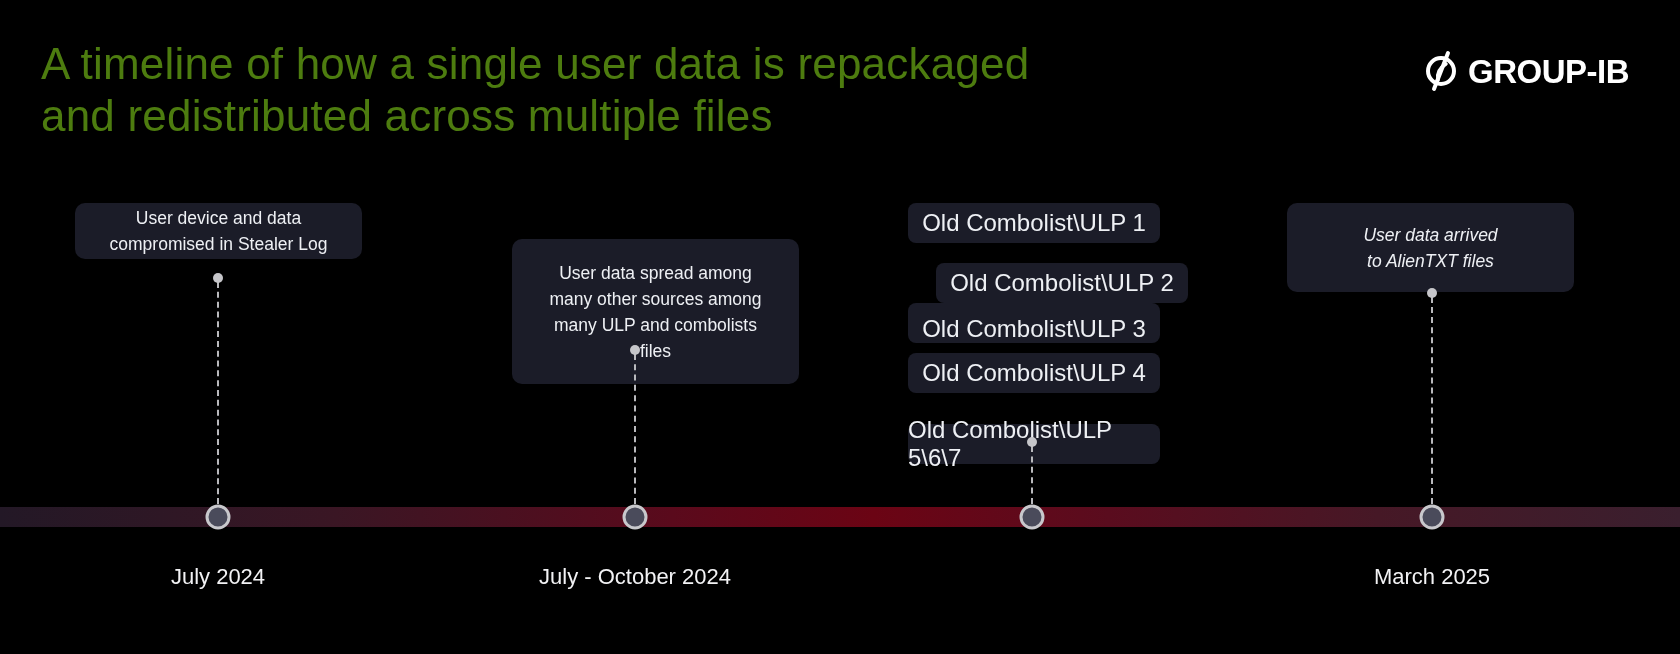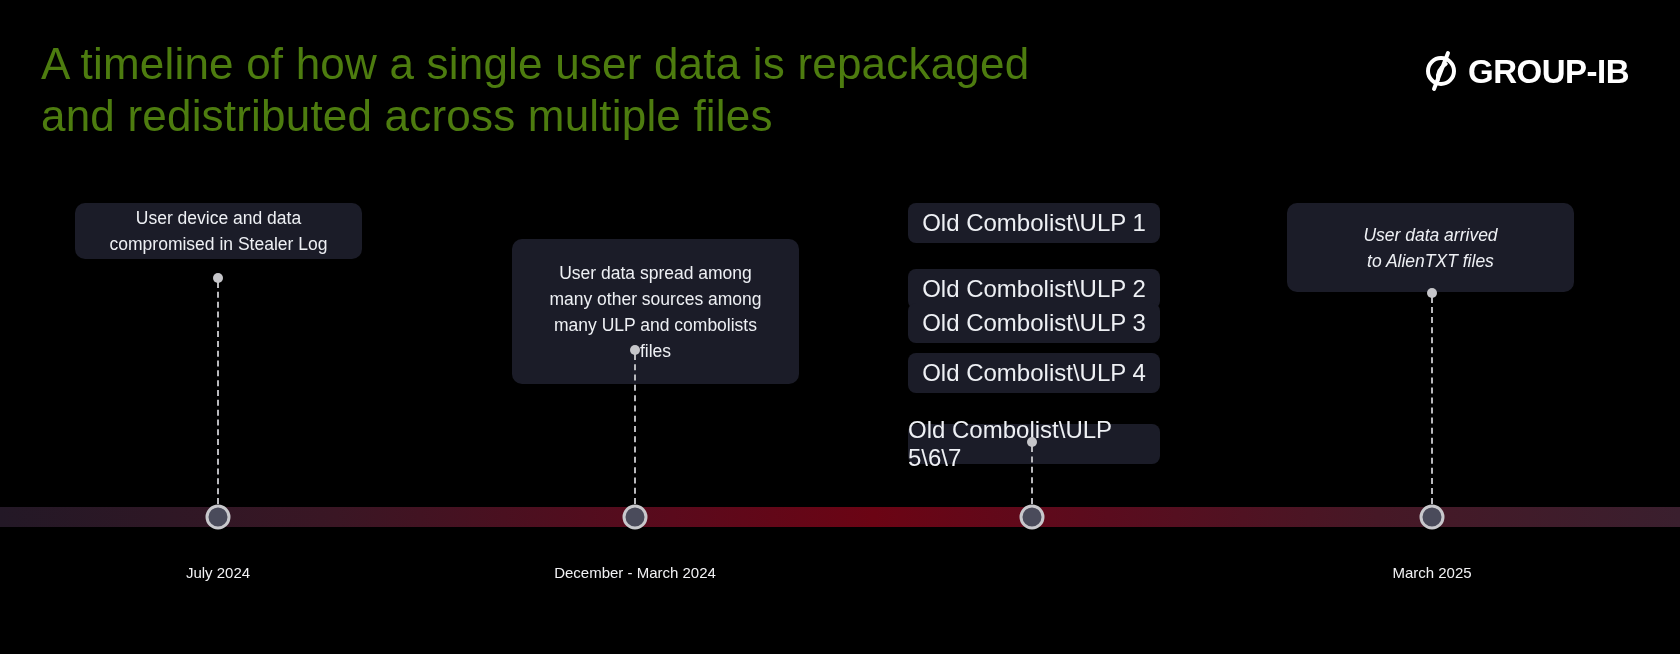--- a/index.html
+++ b/index.html
@@ -44,21 +44,21 @@
     }
     .band {
       position: absolute; left: 0; top: 507px; width: 1680px; height: 20px;
       background: linear-gradient(90deg, #231826 0%, #3a1624 20%, #5a0a1c 40%, #6b0414 52%, #5a0c1e 66%, #461826 82%, #3a1f2e 100%);
     }
     .node {
       position: absolute; top: 517px; width: 19px; height: 19px; border-radius: 50%;
       background: #4a4b5b; border: 3.5px solid #c8c8cc; transform: translate(-50%, -50%);
     }
     .date {
-      position: absolute; top: 564px; font-size: 15px; color: #f2f2f4;
+      position: absolute; top: 564px; font-size: 22px; color: #f2f2f4;
       transform: translateX(-50%); white-space: nowrap;
     }
   </style>
 </head>
 <body>
 
 <h1 class="title">
   <span>A timeline of how a single user data is repackaged</span>
   <span>and redistributed across multiple files</span>
 </h1>
@@ -84,24 +84,24 @@
 many other sources among
 many ULP and combolists
 files</span>
 </div>
 <div class="dash" style="left:635px; top:354px; height:150px;"></div>
 <div class="dot" style="left:635px; top:350px;"></div>
 
 <div class="pill" style="top:203px;">
   <span>Old Combolist\ULP 1</span>
 </div>
-<div class="pill" style="top:269px;">
+<div class="pill" style="top:263px;margin-left:28px;">
   <span>Old Combolist\ULP 2</span>
 </div>
-<div class="pill" style="top:303px;">
+<div class="pill" style="top:303px;align-items:flex-end;">
   <span>Old Combolist\ULP 3</span>
 </div>
 <div class="pill" style="top:353px;text-align:right;">
   <span>Old Combolist\ULP 4</span>
 </div>
 <div class="pill" style="top:424px;">
   <span>Old Combolist\ULP 5\6\7</span>
 </div>
 <div class="dash" style="left:1032px; top:446px; height:58px;"></div>
 <div class="dot" style="left:1032px; top:442px;"></div>
@@ -114,14 +114,14 @@
 <div class="dot" style="left:1432px; top:293px;"></div>
 
 <div class="band"></div>
 
 <div class="node" style="left:218px;"></div>
 <div class="node" style="left:635px;"></div>
 <div class="node" style="left:1032px;"></div>
 <div class="node" style="left:1432px;"></div>
 
 <div class="date" style="left:218px;">July 2024</div>
-<div class="date" style="left:635px;">December - March 2024</div>
+<div class="date" style="left:635px;">July - October 2024</div>
 <div class="date" style="left:1432px;">March 2025</div>
 
 </body></html>

